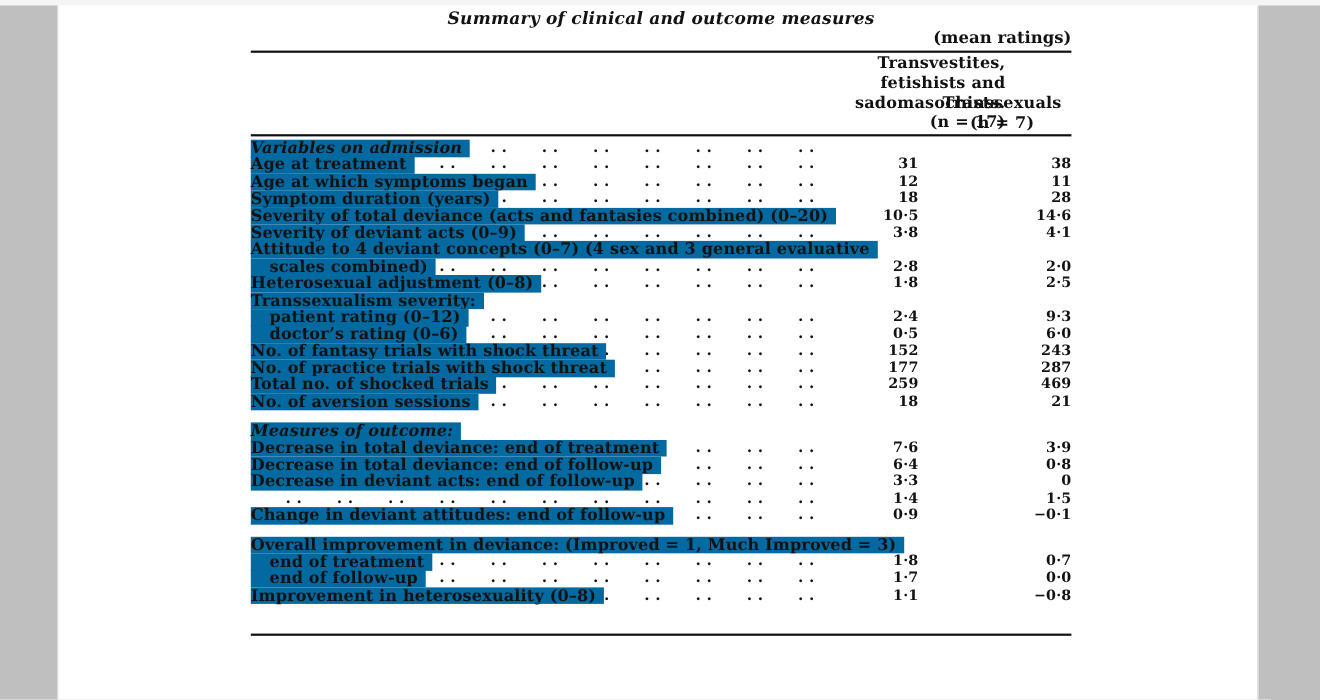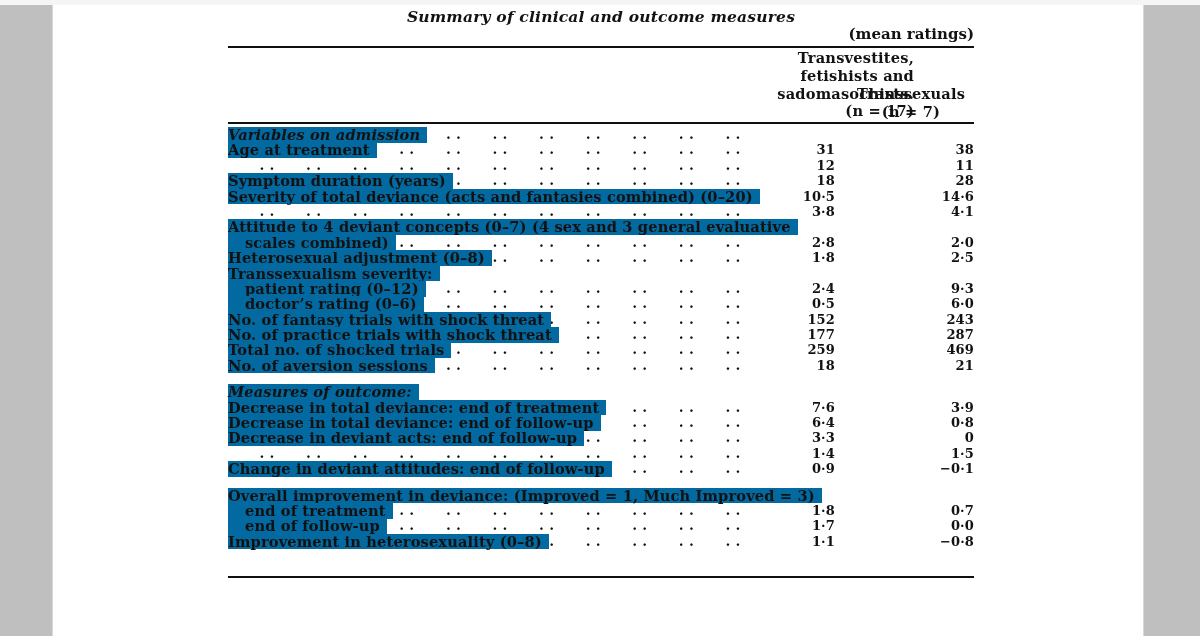--- a/index.html
+++ b/index.html
@@ -96,21 +96,21 @@
               <span class="lead-cell">. .</span>
               <span class="lead-cell">. .</span>
               <span class="lead-cell">. .</span>
               <span class="lead-cell">. .</span>
               <span class="lead-cell">. .</span>
               <span class="lead-cell">. .</span>
               <span class="lead-cell">. .</span>
               <span class="lead-cell">. .</span>
               <span class="lead-cell">. .</span>
               <span class="lead-cell">. .</span>
-            </div><span class="val v1">12</span><span class="val v2">11</span></div>
+            </div><span class="lbl">Age at which symptoms began</span><span class="val v1">12</span><span class="val v2">11</span></div>
           <div class="row"><div class="leaders">
               <span class="lead-cell">. .</span>
               <span class="lead-cell">. .</span>
               <span class="lead-cell">. .</span>
               <span class="lead-cell">. .</span>
               <span class="lead-cell">. .</span>
               <span class="lead-cell">. .</span>
               <span class="lead-cell">. .</span>
               <span class="lead-cell">. .</span>
               <span class="lead-cell">. .</span>
@@ -135,21 +135,21 @@
               <span class="lead-cell">. .</span>
               <span class="lead-cell">. .</span>
               <span class="lead-cell">. .</span>
               <span class="lead-cell">. .</span>
               <span class="lead-cell">. .</span>
               <span class="lead-cell">. .</span>
               <span class="lead-cell">. .</span>
               <span class="lead-cell">. .</span>
               <span class="lead-cell">. .</span>
               <span class="lead-cell">. .</span>
-            </div><span class="val v1">3·8</span><span class="val v2">4·1</span></div>
+            </div><span class="lbl">Severity of deviant acts (0–9)</span><span class="val v1">3·8</span><span class="val v2">4·1</span></div>
           <div class="row"><span class="lbl">Attitude to 4 deviant concepts (0–7) (4 sex and 3 general evaluative</span></div>
           <div class="row"><div class="leaders">
               <span class="lead-cell">. .</span>
               <span class="lead-cell">. .</span>
               <span class="lead-cell">. .</span>
               <span class="lead-cell">. .</span>
               <span class="lead-cell">. .</span>
               <span class="lead-cell">. .</span>
               <span class="lead-cell">. .</span>
               <span class="lead-cell">. .</span>

